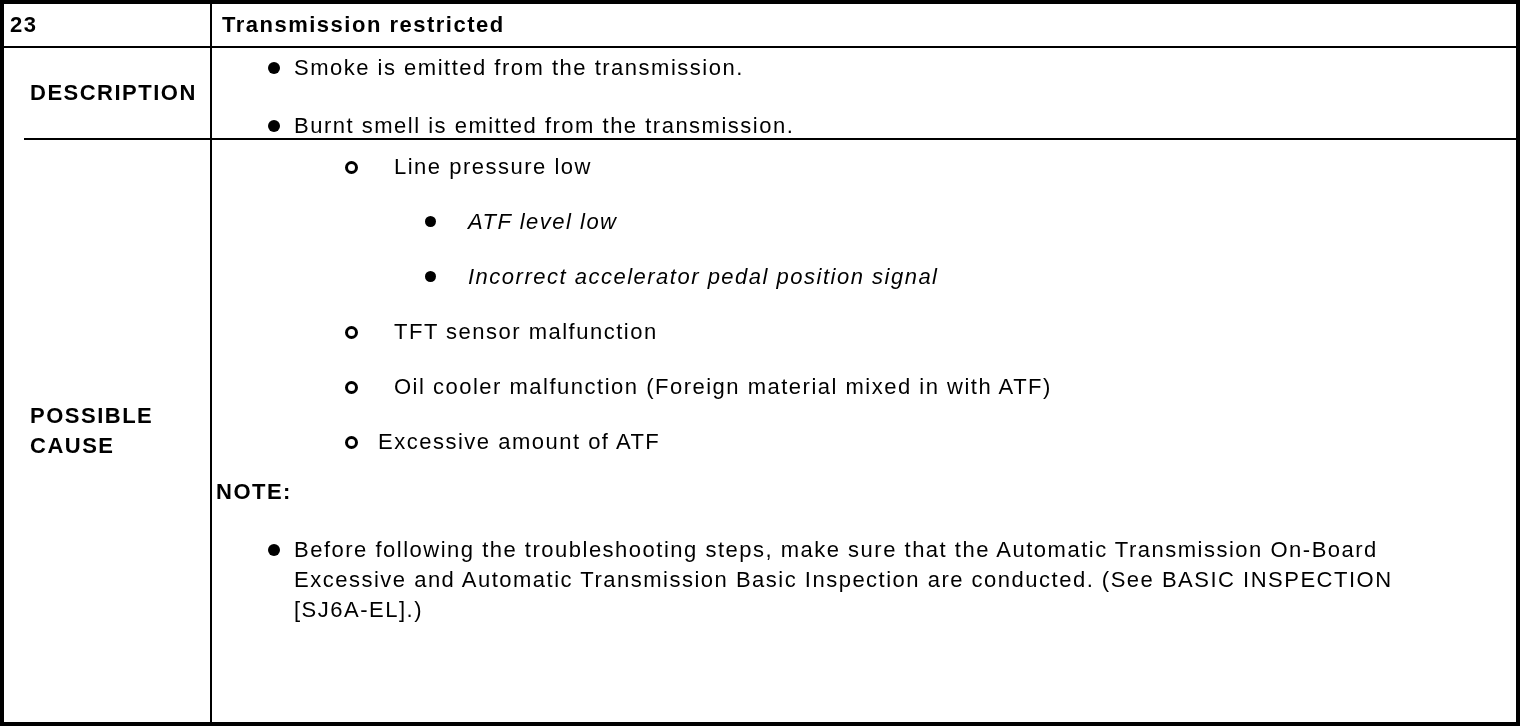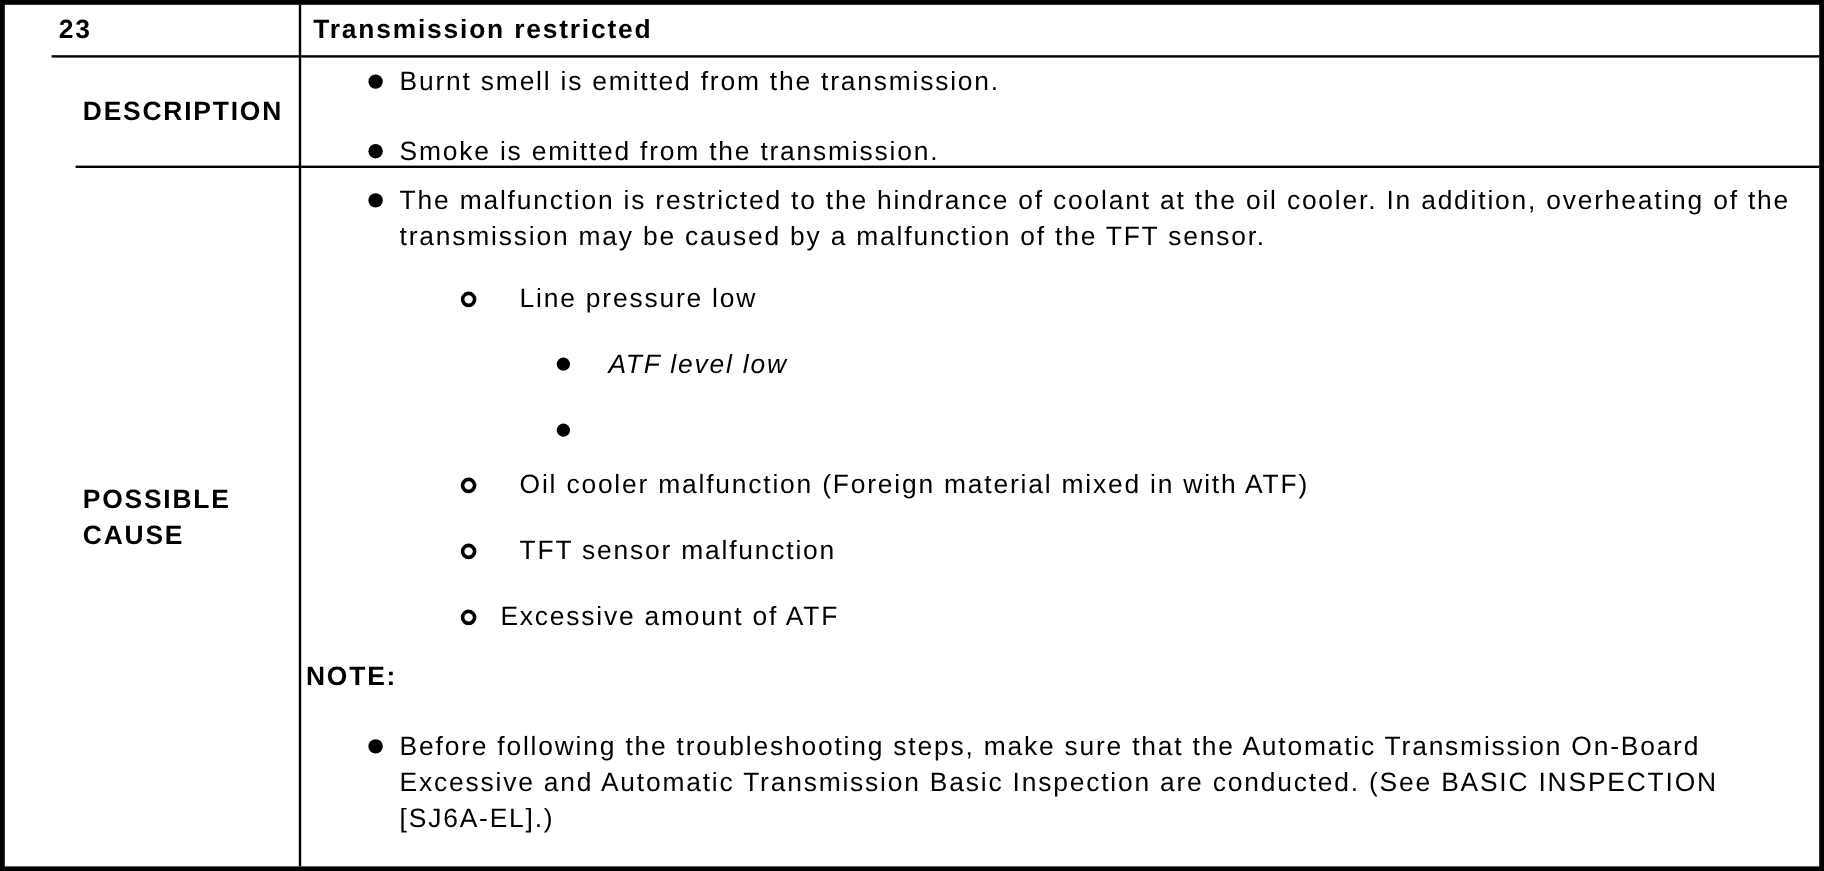--- a/index.html
+++ b/index.html
@@ -14,21 +14,20 @@
     border: 4px solid #000;
     display: grid;
     grid-template-columns: 208px 1fr;
     grid-template-rows: 44px 92px 1fr;
     font-family: "Liberation Sans", sans-serif;
     font-size: 22px;
     line-height: 30px;
     letter-spacing: 1.5px;
     color: #000;
     background: #fff;
-    padding-left: 39px;
   }
   .cell { box-sizing: border-box; overflow: hidden; }
   .left-col { border-right: 2px solid #000; }
   .hline { border-bottom: 2px solid #000; }
 
   
   .num-cell, .title-cell {
     display: flex;
     align-items: center;
     font-weight: bold;
@@ -97,60 +96,57 @@
   <div class="cell hline title-cell">
     <span>Transmission restricted</span>
   </div>
 
   <div class="cell left-col hline label-cell">
     <span>DESCRIPTION</span>
   </div>
   <div class="cell hline desc-cell">
     <div class="li">
       <span class="dot"></span>
-      <div class="txt">Burnt smell is emitted from the transmission.</div>
+      <div class="txt">Smoke is emitted from the transmission.</div>
     </div>
     <div class="li">
       <span class="dot"></span>
-      <div class="txt">Smoke is emitted from the transmission.</div>
+      <div class="txt">Burnt smell is emitted from the transmission.</div>
     </div>
   </div>
 
   <div class="cell left-col label-cell">
     <span>POSSIBLE CAUSE</span>
   </div>
   <div class="cell cause-cell">
 
-    <div class="li lvl1 intro">
-      <span class="dot"></span>
-      <div class="txt">The malfunction is restricted to the hindrance of coolant at the oil cooler. In addition, overheating of the transmission may be caused by a malfunction of the TFT sensor.</div>
-    </div>
 
     <div class="li lvl2 gap">
       <span class="circ"></span>
       <div class="txt">Line pressure low</div>
     </div>
 
     <div class="li lvl3 gap">
       <span class="dot small"></span>
       <div class="txt">ATF level low</div>
     </div>
 
     <div class="li lvl3 gap">
       <span class="dot small"></span>
+      <div class="txt">Incorrect accelerator pedal position signal</div>
+    </div>
+
+    <div class="li lvl2 gap">
+      <span class="circ"></span>
+      <div class="txt">TFT sensor malfunction</div>
     </div>
 
     <div class="li lvl2 gap">
       <span class="circ"></span>
       <div class="txt">Oil cooler malfunction (Foreign material mixed in with ATF)</div>
-    </div>
-
-    <div class="li lvl2 gap">
-      <span class="circ"></span>
-      <div class="txt">TFT sensor malfunction</div>
     </div>
 
     <div class="li lvl2">
       <span class="circ"></span>
       <div class="txt">Excessive amount of ATF</div>
     </div>
 
     <div class="note-label">NOTE:</div>
 
     <div class="li lvl1 note-item">

